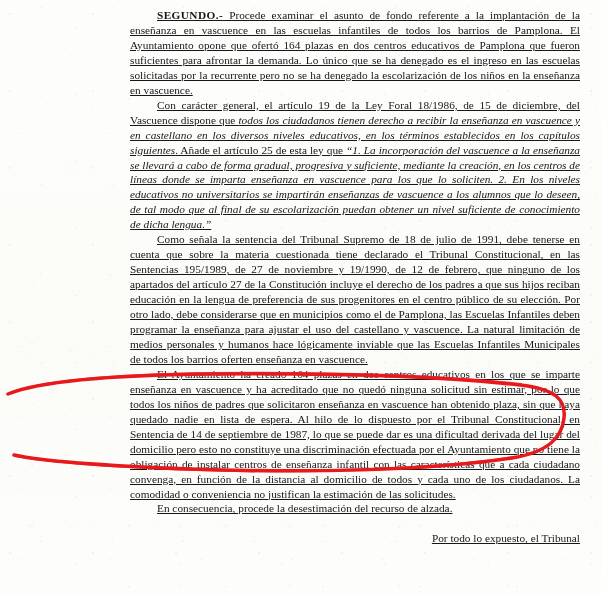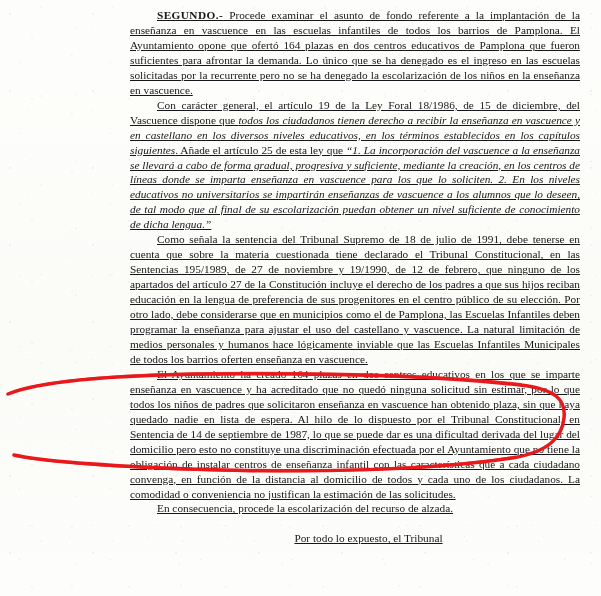--- a/index.html
+++ b/index.html
@@ -44,21 +44,21 @@
     text-align: justify;
     text-justify: inter-word;
     z-index: 2;
   }
   p.para {
     margin: 0;
     text-indent: 27px;
     text-align: justify;
     text-decoration: underline;
   }
-  p.para.tail { text-align: center; }
+  p.para.tail { text-align: right; }
   .lbl { font-weight: bold; letter-spacing: 0.4px; }
   .it { font-style: italic; }
   .blank { height: 14.95px; }
 
   
   #annotation-layer {
     position: absolute;
     inset: 0;
     z-index: 5;
     pointer-events: none;
@@ -75,21 +75,21 @@
   <div id="body-text">
 
     <p class="para"><span class="lbl">SEGUNDO.-</span><span> Procede examinar el asunto de fondo referente a la implantación de la enseñanza en vascuence en las escuelas infantiles de todos los barrios de Pamplona. El Ayuntamiento opone que ofertó 164 plazas en dos centros educativos de Pamplona que fueron suficientes para afrontar la demanda. Lo único que se ha denegado es el ingreso en las escuelas solicitadas por la recurrente pero no se ha denegado la escolarización de los niños en la enseñanza en vascuence.</span></p>
 
     <p class="para"><span>Con carácter general, el artículo 19 de la Ley Foral 18/1986, de 15 de diciembre, del Vascuence dispone que </span><span class="it">todos los ciudadanos tienen derecho a recibir la enseñanza en vascuence y en castellano en los diversos niveles educativos, en los términos establecidos en los capítulos siguientes</span><span>. Añade el artículo 25 de esta ley que </span><span class="it">“1.    La incorporación del vascuence a la enseñanza se llevará a cabo de forma gradual, progresiva y suficiente, mediante la creación, en los centros de líneas donde se imparta enseñanza en vascuence para los que lo soliciten. 2. En los niveles educativos no universitarios se impartirán enseñanzas de vascuence a los alumnos que lo deseen, de tal modo que al final de su escolarización puedan obtener un nivel suficiente de conocimiento de dicha lengua.”</span></p>
 
     <p class="para">Como señala la sentencia del Tribunal Supremo de 18 de julio de 1991, debe tenerse en cuenta que sobre la materia cuestionada tiene declarado el Tribunal Constitucional, en las Sentencias 195/1989, de 27 de noviembre y 19/1990, de 12 de febrero, que ninguno de los apartados del artículo 27 de la Constitución incluye el derecho de los padres a que sus hijos reciban educación en la lengua de preferencia de sus progenitores en el centro público de su elección. Por otro lado, debe considerarse que en municipios como el de Pamplona, las Escuelas Infantiles deben programar la enseñanza para ajustar el uso del castellano y vascuence. La natural limitación de medios personales y humanos hace lógicamente inviable que las Escuelas Infantiles Municipales de todos los barrios oferten enseñanza en vascuence.</p>
 
     <p class="para">El Ayuntamiento ha creado 164 plazas en dos centros educativos en los que se imparte enseñanza en vascuence y ha acreditado que no quedó ninguna solicitud sin estimar, por lo que todos los niños de padres que solicitaron enseñanza en vascuence han obtenido plaza, sin que haya quedado nadie en lista de espera.  Al hilo de lo dispuesto por el Tribunal Constitucional, en Sentencia de 14 de septiembre de 1987, lo que se puede dar es una dificultad derivada del lugar del domicilio pero esto no constituye una discriminación efectuada por el Ayuntamiento que no tiene la obligación de instalar centros de enseñanza infantil con las características que a cada ciudadano convenga, en función de la distancia al domicilio de todos y cada uno de los ciudadanos. La comodidad o conveniencia no justifican la estimación de las solicitudes.</p>
 
-    <p class="para">En consecuencia, procede la escolarización del recurso de alzada.</p>
+    <p class="para">En consecuencia, procede la desestimación del recurso de alzada.</p>
 
     <div class="blank"></div>
 
     <p class="para tail">Por todo lo expuesto, el Tribunal</p>
 
   </div>
 
   <div id="annotation-layer">
     <svg width="601" height="596" viewBox="0 0 601 596" xmlns="http://www.w3.org/2000/svg">
 

